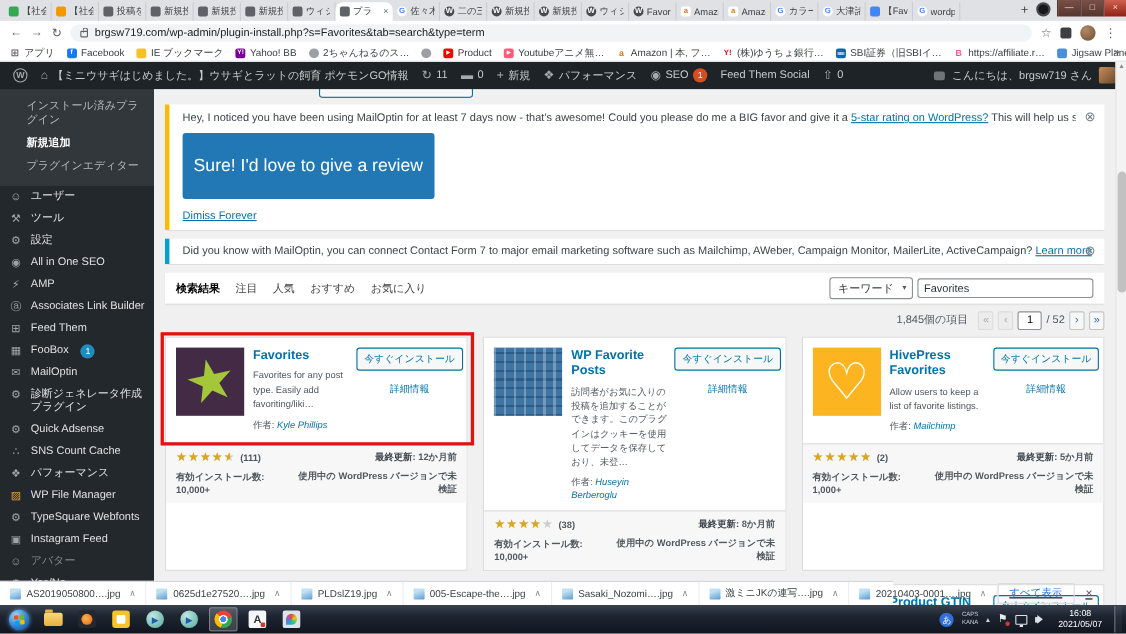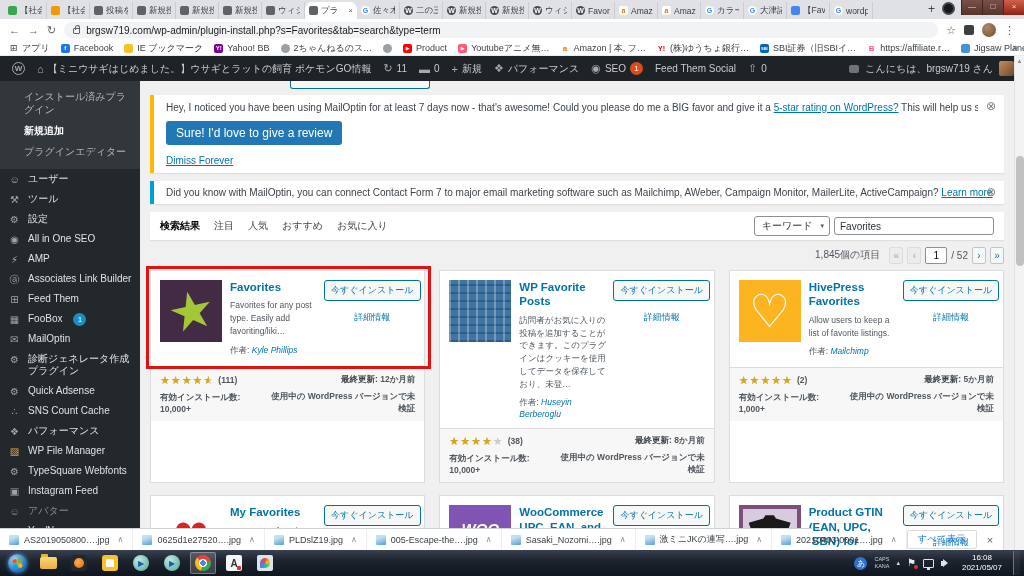--- a/index.html
+++ b/index.html
@@ -75,21 +75,21 @@
   .mi.dim, .mi.dim .mic { color:#868c92; }
 
   
   .content { position:absolute; left:140px; top:81px; width:874px; height:469px; background:#f0f0f1; overflow:hidden; }
   .content-strip { height:6px; position:relative; }
   .upload-frag { position:absolute; left:150px; top:0; width:140px; height:8px; border:1px solid #0071a1; border-top:none; border-radius:0 0 3px 3px; background:#f6f7f7; }
 
   .n1 { background:#fff; border-left:4px solid #ffb900; box-shadow:0 1px 1px rgba(0,0,0,.07); margin:8px 10px 0; padding:5px 26px 7px 12px; position:relative; }
   .n1 p { font-size:10px; color:#3c434a; line-height:1.6; white-space:nowrap; overflow:hidden; }
   .nlink { color:#0073aa; text-decoration:underline; }
-  .nbtn { display:inline-block; background:#2178b5; color:#fff; font-size:12px; padding:5px 10px; border-radius:3px; margin:5px 0 2px; }
+  .nbtn { display:inline-block; background:#2178b5; color:#fff; font-size:16px; padding:21px 10px; border-radius:3px; margin:5px 0 2px; }
   .ndismiss { display:block; font-size:10px; color:#0073aa; text-decoration:underline; margin-top:8px; }
   .nx { position:absolute; top:5px; right:8px; color:#787c82; font-size:12px; line-height:1; }
   .n2 { background:#fff; border-left:4px solid #00a0d2; box-shadow:0 1px 1px rgba(0,0,0,.07); margin:8px 10px 0; padding:6px 26px 6px 12px; font-size:10px; color:#3c434a; position:relative; white-space:nowrap; overflow:hidden; }
 
   .filterbar { background:#fff; box-shadow:0 1px 1px rgba(0,0,0,.07); margin:8px 10px 0; height:28px; display:flex; align-items:center; padding:0 10px; }
   .flt { font-size:10px; color:#444; margin-right:14px; }
   .flt.on { font-weight:bold; color:#000; }
   .srchwrap { margin-left:auto; display:flex; align-items:center; gap:4px; }
   .kw { border:1px solid #8c8f94; border-radius:3px; background:#fff; font-size:10px; color:#2c3338; padding:2px 5px 2px 7px; display:flex; align-items:center; gap:8px; }
   .kw::after { content:"▾"; font-size:7px; color:#50575e; }
@@ -146,21 +146,21 @@
   .ps-up { height:10px; text-align:center; font-size:6px; color:#888; line-height:10px; }
   .ps-thumb { position:absolute; left:1px; top:100px; width:8px; height:110px; background:#c1c1c1; border-radius:4px; }
 
   
   .dlbar { position:absolute; left:0; top:528px; width:812px; height:22px; background:#fff; border-top:1px solid #cfd2d6; display:flex; align-items:stretch; z-index:5; }
   .dlc { display:flex; align-items:center; gap:5px; padding:0 9px; border-right:1px solid #eceef0; }
   .dli { width:10px; height:10px; border-radius:1px; background:linear-gradient(160deg,#bfe1f2 30%,#5b9bd5); flex:none; }
   .dln { font-size:9px; color:#3c4043; white-space:nowrap; }
   .dlch { color:#868b90; font-size:8px; margin-left:3px; }
   .dlch::before { content:"∧"; }
-  .dlall { margin-left:auto; display:flex; align-items:center; gap:10px; padding-right:21px; }
+  .dlall { margin-left:auto; display:flex; align-items:center; gap:10px; padding-right:21px;text-decoration:underline; }
   .dlshow { border:1px solid #dadce0; border-radius:2px; color:#1a73e8; font-size:9.5px; padding:2px 10px; white-space:nowrap; }
   .dlx { color:#5f6368; font-size:11px; }
 
   
   .taskbar { position:absolute; left:0; top:550px; width:1024px; height:26px; background:linear-gradient(180deg,#39414f,#1d2430 40%,#10151f); display:flex; align-items:center; gap:5px; padding:0 4px; z-index:6; }
   .tbi { width:26px; height:22px; display:flex; align-items:center; justify-content:center; border-radius:2px; flex:none; }
   .tbi.active { background:rgba(255,255,255,.18); border:1px solid rgba(255,255,255,.3); }
   .orb { width:19px; height:19px; border-radius:50%; background:radial-gradient(circle at 35% 30%,#9fd8f7,#2f7fd0 55%,#11447e); display:flex; align-items:center; justify-content:center; box-shadow:0 0 4px rgba(120,190,255,.7); }
   .flag4 { width:9px; height:9px; position:relative; transform:rotate(-8deg); }
   .flag4::before { content:''; position:absolute; width:4px; height:4px; background:#f25022; box-shadow:5px 0 0 #7fba00, 0 5px 0 #00a4ef, 5px 5px 0 #ffb900; border-radius:1px; }

